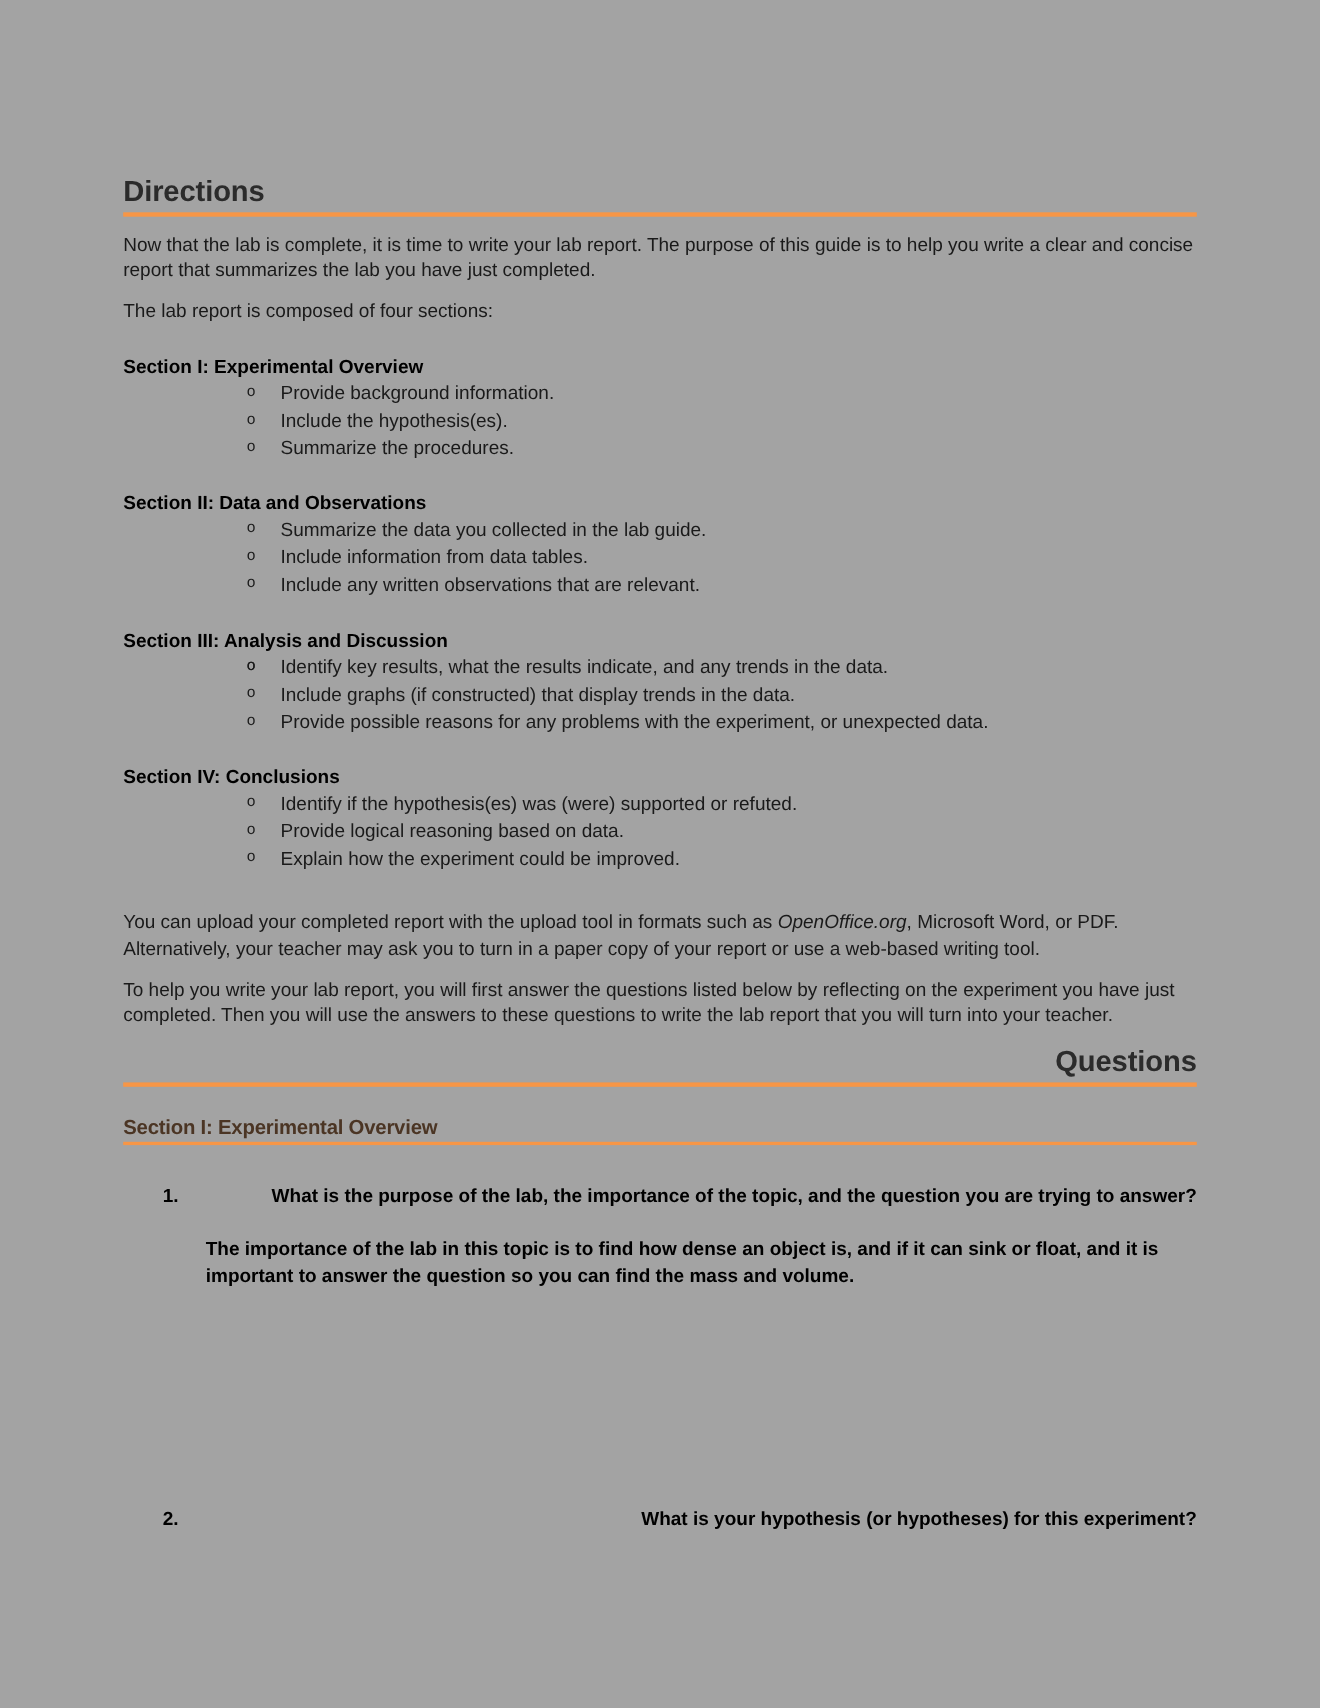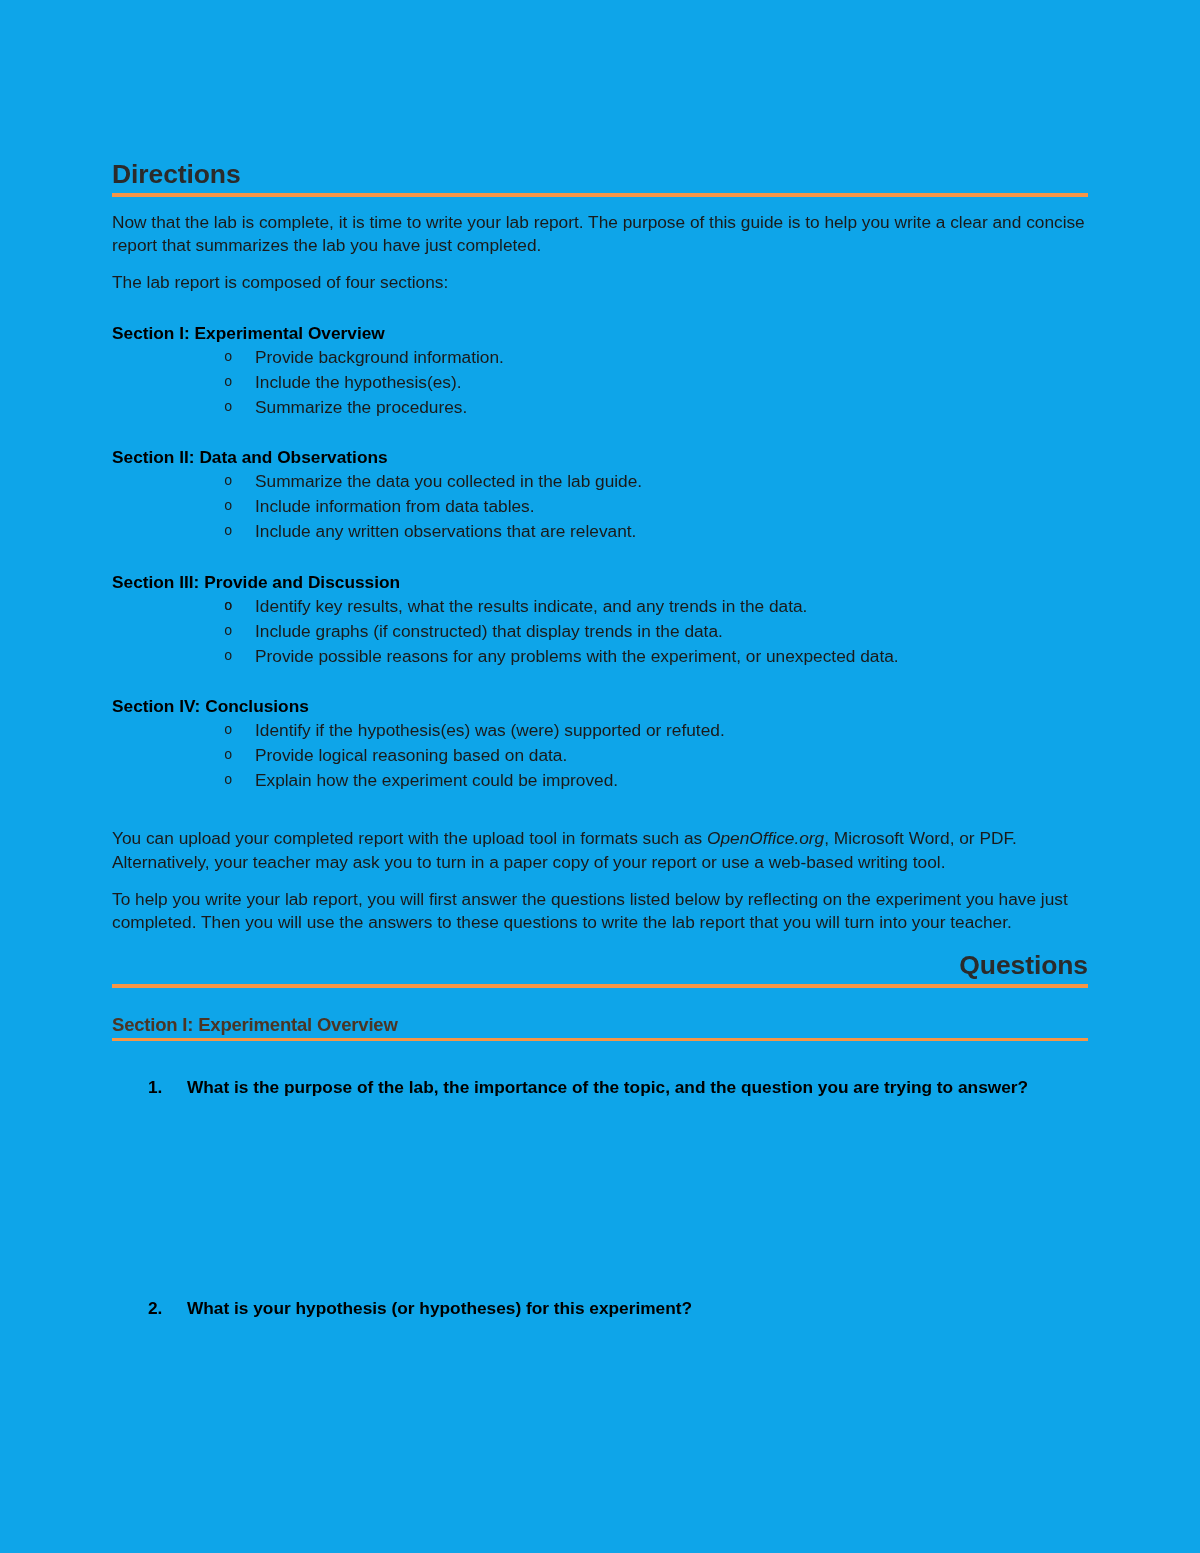--- a/index.html
+++ b/index.html
@@ -9,21 +9,21 @@
     background: #ffffff;
   }
   body {
     font-family: "Liberation Sans", sans-serif;
     color: #000000;
   }
   .page {
     position: relative;
     width: 1200px;
     height: 1553px;
-    background: #0ea5e9;
+    background: #a3a3a3;
     margin: 0 auto;
     overflow: hidden;
     box-sizing: border-box;
   }
   .content {
     position: absolute;
     left: 112px;
     top: 160px;
     width: 976px;
   }
@@ -118,20 +118,21 @@
     font-weight: bold;
     color: #000000;
     line-height: 1.38;
   }
   .qtext {
     font-size: 17.3px;
     font-weight: bold;
     color: #000000;
     line-height: 1.38;
     margin: 0;
+    text-align: right;
   }
   .answer {
     font-size: 17.3px;
     font-weight: bold;
     color: #000000;
     line-height: 1.38;
     margin: 24px 0 0 0;
   }
   .answer-space { height: 197px; }
   em.ital { font-style: italic; }
@@ -177,21 +178,21 @@
         <span>Include information from data tables.</span>
       </li>
       <li>
         <span class="marker">o</span>
         <span>Include any written observations that are relevant.</span>
       </li>
     </ul>
 
     <div class="list-gap"></div>
 
-    <div class="section-label">Section III: Provide and Discussion</div>
+    <div class="section-label">Section III: Analysis and Discussion</div>
     <ul class="olist">
       <li>
         <span class="marker">o</span>
       </li>
       <li>
         <span class="marker">o</span>
         <span>Identify key results, what the results indicate, and any trends in the data.</span>
       </li>
       <li>
         <span class="marker">o</span>
@@ -234,20 +235,21 @@
 
     <h2 class="doc-h2">Section I: Experimental Overview</h2>
     <div class="rule-accent thin"></div>
 
     <div style="height:21px;"></div>
 
     <ol class="qlist">
       <li>
         <span class="qnum">1.</span>
         <p class="qtext">What is the purpose of the lab, the importance of the topic, and the question you are trying to answer?</p>
+        <p class="answer">The importance of the lab in this topic is to find how dense an object is, and if it can sink or float, and it is important to answer the question so you can find the mass and volume.</p>
       </li>
 
       <li class="answer-space"></li>
 
       <li>
         <span class="qnum">2.</span>
         <p class="qtext">What is your hypothesis (or hypotheses) for this experiment?</p>
       </li>
     </ol>
 

